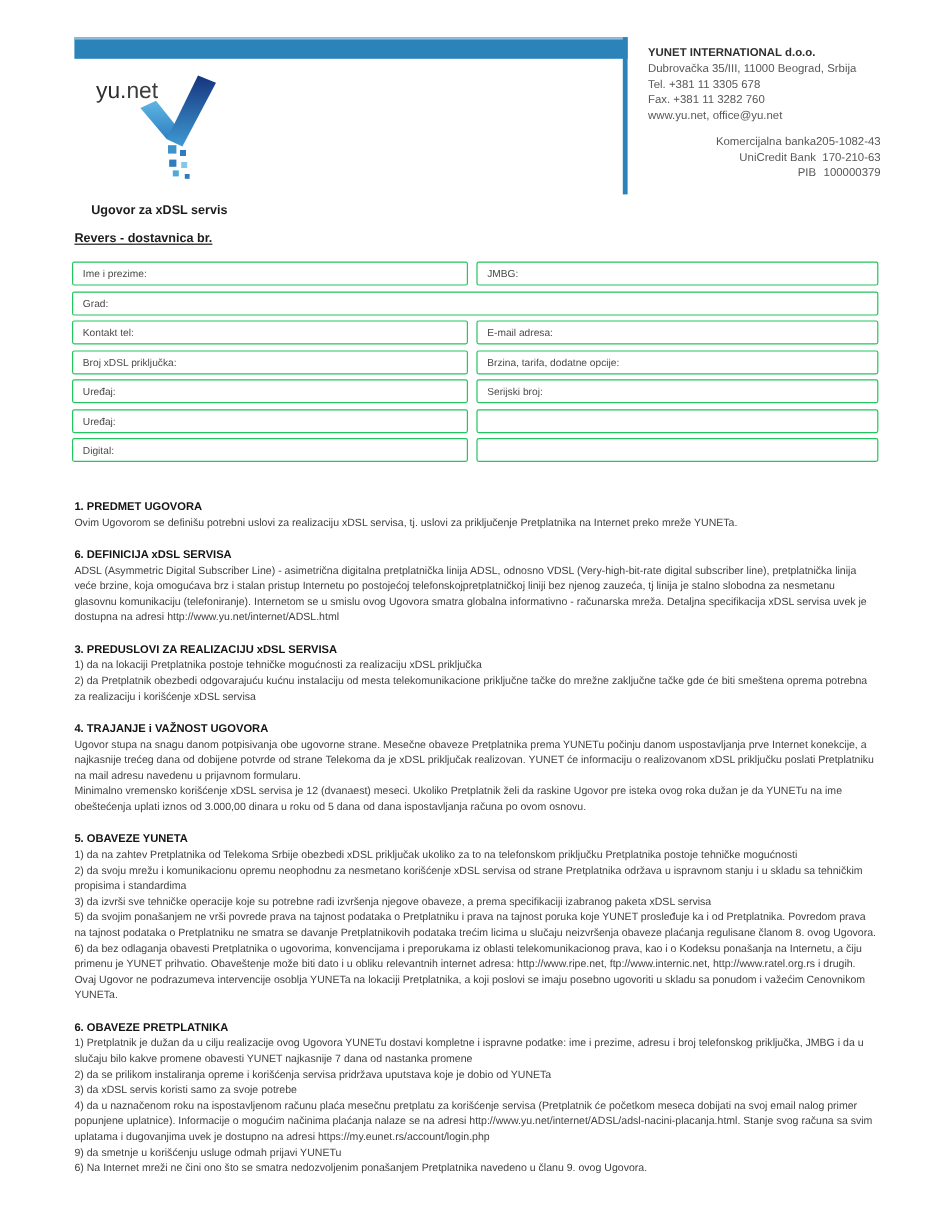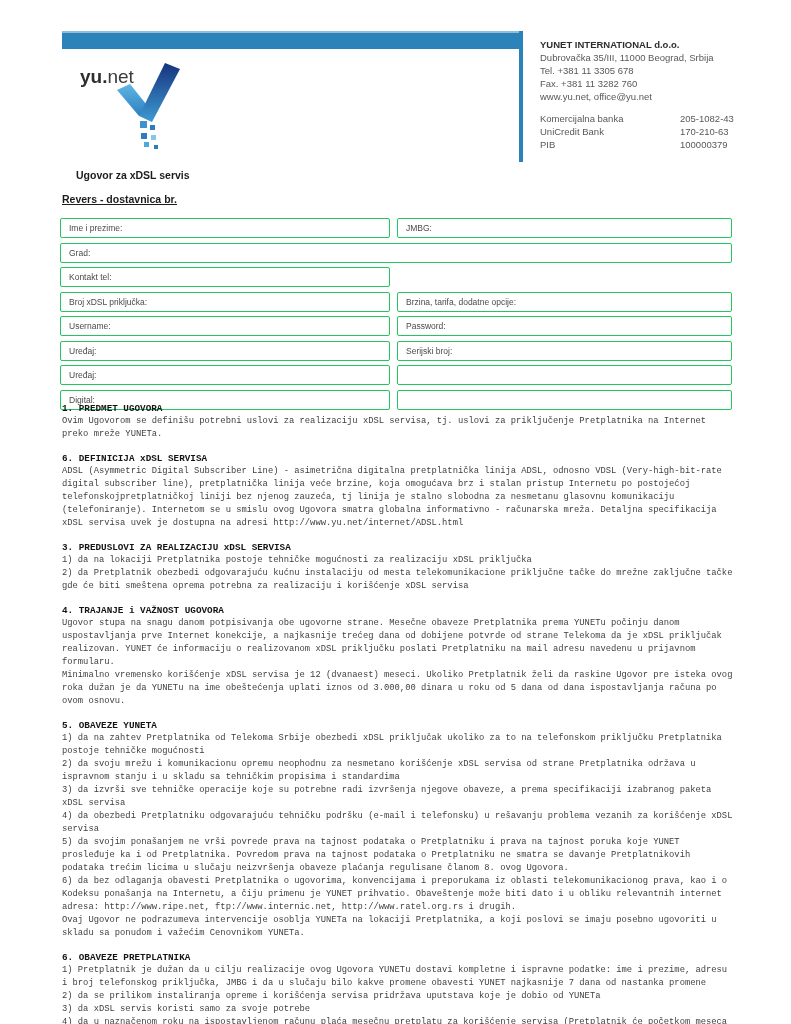--- a/index.html
+++ b/index.html
@@ -4,45 +4,45 @@
 <style>
   html,body{margin:0;padding:0;}
   body{width:791px;height:1024px;background:#ffffff;font-family:"Liberation Sans",sans-serif;overflow:hidden;}
   .page{position:relative;width:791px;height:1024px;background:#fff;}
 
   
   .topbar{position:absolute;left:62px;top:31px;width:461px;height:18px;background:#2b83b9;border-top:2px solid #8fbedc;box-sizing:border-box;}
   .vrule{position:absolute;left:519px;top:31px;width:4px;height:131px;background:#2b83b9;}
 
   .logo-text{position:absolute;left:80px;top:66px;font-size:19px;color:#2e2e2e;letter-spacing:0px;}
-  .logo-text .yu{font-weight:bold;}
+  .logo-text .yu{font-weight:normal;}
   .logo-text .net{font-weight:normal;color:#3c3c3c;}
   .ymark{position:absolute;left:112px;top:58px;}
 
   .company{position:absolute;left:540px;top:38px;font-size:9.5px;line-height:13px;color:#585858;}
   .company .name{font-weight:bold;color:#2f2f2f;}
-  .accounts{position:absolute;left:540px;top:112px;font-size:9.5px;line-height:13px;color:#585858;}
+  .accounts{position:absolute;left:540px;top:112px;font-size:9.5px;line-height:13px;color:#585858;text-align:right;}
   .acc-row{display:grid;grid-template-columns:140px auto;}
 
   
   .title{position:absolute;left:62px;font-size:10.5px;font-weight:bold;color:#1c1c1c;line-height:12px;}
   .title.t1{top:169px;padding-left:14px;}
   .title.t2{top:193px;text-decoration:underline;}
 
   
   .form{position:absolute;left:60px;top:218px;width:672px;}
   .frow{display:flex;gap:7px;margin-bottom:4.5px;}
   .fcell{height:20px;border:1px solid #22c55e;border-radius:2px;box-sizing:border-box;
          font-size:8.5px;color:#4a4a4a;line-height:18px;padding-left:8px;background:#fff;}
   .fcell.l{width:330px;}
   .fcell.r{flex:1;}
 
   
   .sections{position:absolute;left:62px;top:402px;width:671px;}
-  .sec{margin:0 0 11px 0;font-family:Liberation Mono, monospace;}
+  .sec{margin:14px 0 11px 0;}
   .sec h3{margin:0;font-size:9.3px;line-height:13px;font-weight:bold;color:#141414;}
   .sec p{margin:0;font-size:8.8px;line-height:13px;color:#3f3f3f;}
 </style>
 </head>
 <body>
 
 <div class="page">
 
   <div class="topbar"></div>
   <div class="vrule"></div>
@@ -97,28 +97,25 @@
   <div class="form">
     <div class="frow">
       <div class="fcell l">Ime i prezime:</div>
       <div class="fcell r">JMBG:</div>
     </div>
     <div class="frow">
       <div class="fcell r">Grad:</div>
     </div>
     <div class="frow">
       <div class="fcell l">Kontakt tel:</div>
+      <div class="fcell r">E-mail adresa:</div>
     </div>
     <div class="frow">
       <div class="fcell l">Broj xDSL priključka:</div>
       <div class="fcell r">Brzina, tarifa, dodatne opcije:</div>
-    </div>
-    <div class="frow">
-      <div class="fcell l">Username:</div>
-      <div class="fcell r">Password:</div>
     </div>
     <div class="frow">
       <div class="fcell l">Uređaj:</div>
       <div class="fcell r">Serijski broj:</div>
     </div>
     <div class="frow">
       <div class="fcell l">Uređaj:</div>
       <div class="fcell r"></div>
     </div>
     <div class="frow">
@@ -149,21 +146,20 @@
       <h3>4. TRAJANJE i VAŽNOST UGOVORA</h3>
       <p>Ugovor stupa na snagu danom potpisivanja obe ugovorne strane. Mesečne obaveze Pretplatnika prema YUNETu počinju danom uspostavljanja prve Internet konekcije, a najkasnije trećeg dana od dobijene potvrde od strane Telekoma da je xDSL priključak realizovan. YUNET će informaciju o realizovanom xDSL priključku poslati Pretplatniku na mail adresu navedenu u prijavnom formularu.</p>
       <p>Minimalno vremensko korišćenje xDSL servisa je 12 (dvanaest) meseci. Ukoliko Pretplatnik želi da raskine Ugovor pre isteka ovog roka dužan je da YUNETu na ime obeštećenja uplati iznos od 3.000,00 dinara u roku od 5 dana od dana ispostavljanja računa po ovom osnovu.</p>
     </div>
 
     <div class="sec">
       <h3>5. OBAVEZE YUNETA</h3>
       <p>1) da na zahtev Pretplatnika od Telekoma Srbije obezbedi xDSL priključak ukoliko za to na telefonskom priključku Pretplatnika postoje tehničke mogućnosti</p>
       <p>2) da svoju mrežu i komunikacionu opremu neophodnu za nesmetano korišćenje xDSL servisa od strane Pretplatnika održava u ispravnom stanju i u skladu sa tehničkim propisima i standardima</p>
       <p>3) da izvrši sve tehničke operacije koje su potrebne radi izvršenja njegove obaveze, a prema specifikaciji izabranog paketa xDSL servisa</p>
-      <p>4) da obezbedi Pretplatniku odgovarajuću tehničku podršku (e-mail i telefonsku) u rešavanju problema vezanih za korišćenje xDSL servisa</p>
       <p>5) da svojim ponašanjem ne vrši povrede prava na tajnost podataka o Pretplatniku i prava na tajnost poruka koje YUNET prosleđuje ka i od Pretplatnika. Povredom prava na tajnost podataka o Pretplatniku ne smatra se davanje Pretplatnikovih podataka trećim licima u slučaju neizvršenja obaveze plaćanja regulisane članom 8. ovog Ugovora.</p>
       <p>6) da bez odlaganja obavesti Pretplatnika o ugovorima, konvencijama i preporukama iz oblasti telekomunikacionog prava, kao i o Kodeksu ponašanja na Internetu, a čiju primenu je YUNET prihvatio. Obaveštenje može biti dato i u obliku relevantnih internet adresa: http://www.ripe.net, ftp://www.internic.net, http://www.ratel.org.rs i drugih.</p>
       <p>Ovaj Ugovor ne podrazumeva intervencije osoblja YUNETa na lokaciji Pretplatnika, a koji poslovi se imaju posebno ugovoriti u skladu sa ponudom i važećim Cenovnikom YUNETa.</p>
     </div>
 
     <div class="sec">
       <h3>6. OBAVEZE PRETPLATNIKA</h3>
       <p>1) Pretplatnik je dužan da u cilju realizacije ovog Ugovora YUNETu dostavi kompletne i ispravne podatke: ime i prezime, adresu i broj telefonskog priključka, JMBG i da u slučaju bilo kakve promene obavesti YUNET najkasnije 7 dana od nastanka promene</p>
       <p>2) da se prilikom instaliranja opreme i korišćenja servisa pridržava uputstava koje je dobio od YUNETa</p>
       <p>3) da xDSL servis koristi samo za svoje potrebe</p>

